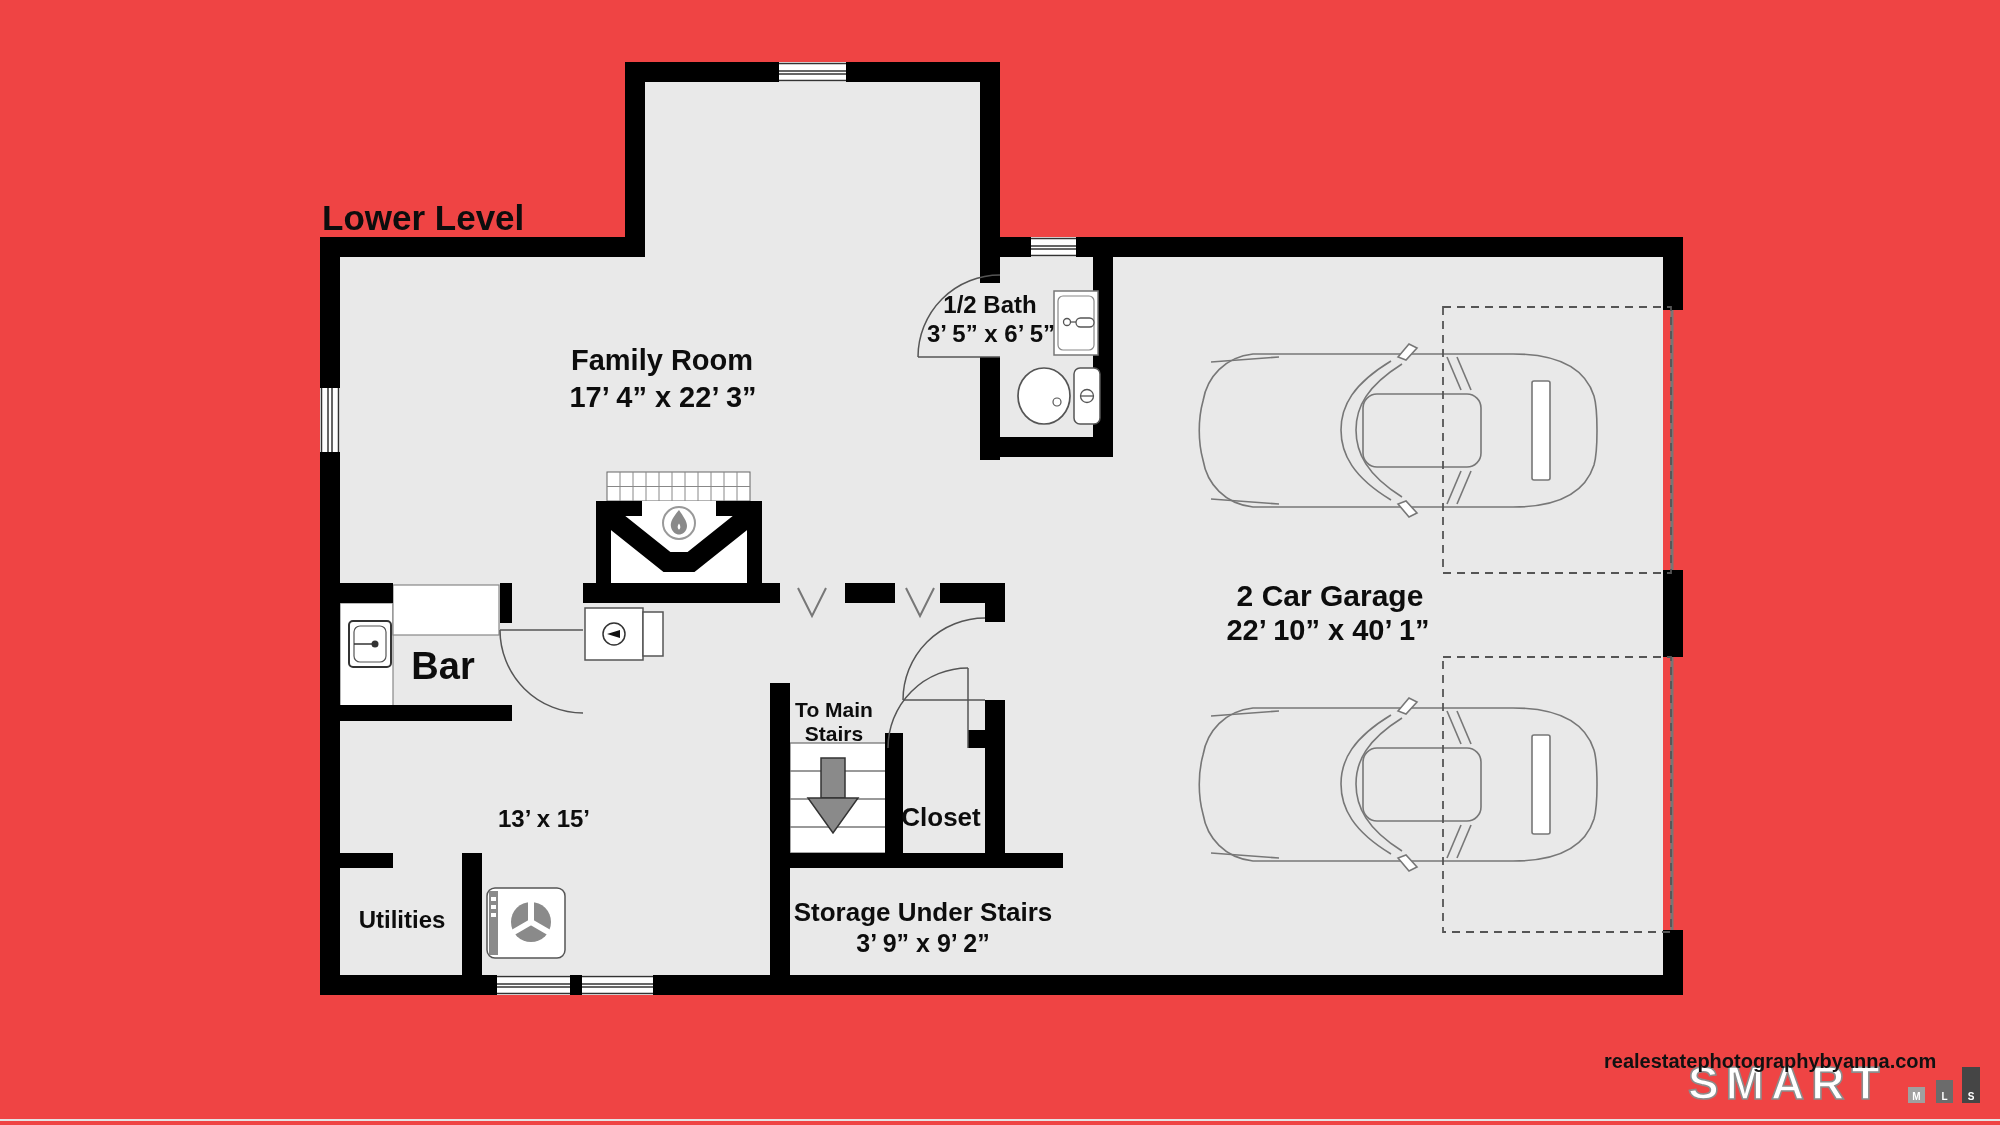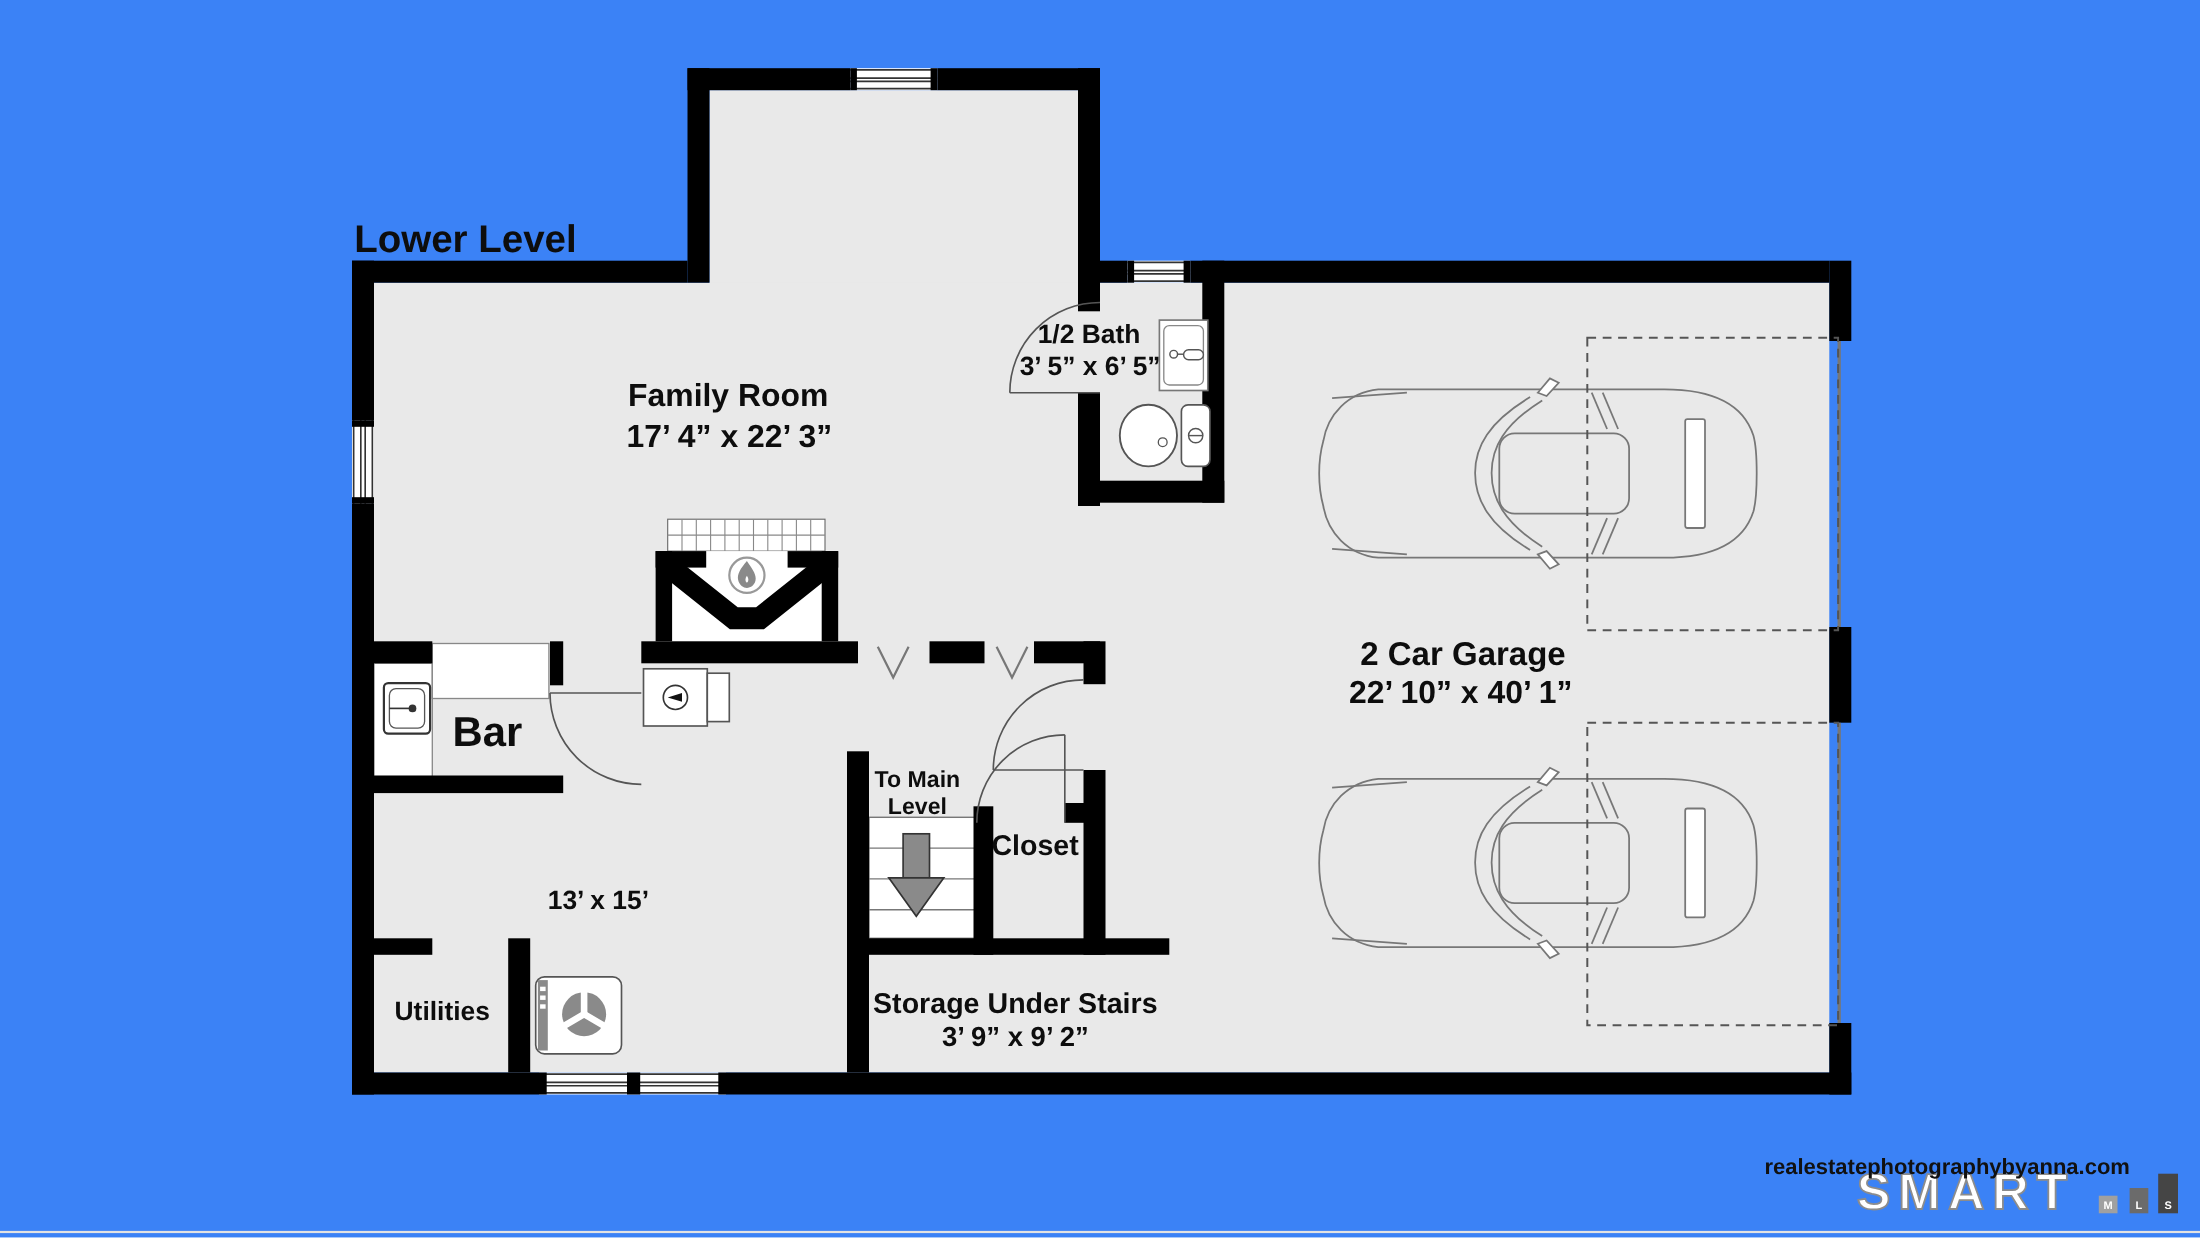--- a/index.html
+++ b/index.html
@@ -1,16 +1,16 @@
 <!DOCTYPE html>
 <html><head>
 <meta charset="utf-8">
 <style>
   html,body{margin:0;padding:0;background:#fff;}
-  #stage{position:relative;width:2000px;height:1125px;background:#3b82f6;overflow:hidden;
+  #stage{position:relative;width:2000px;height:1125px;background:#ef4444;overflow:hidden;
          font-family:"Liberation Sans", sans-serif;color:#0d0d0d;}
   .lbl{position:absolute;transform:translate(-50%,-50%);font-weight:bold;white-space:nowrap;
        color:#0d0d0d;text-align:center;line-height:1.15;}
   .title{position:absolute;transform:translate(0,-50%);font-weight:bold;white-space:nowrap;}
   .disclaimer{position:absolute;font-weight:normal;color:#222;white-space:nowrap;
               letter-spacing:-0.2px;}
   .website{position:absolute;font-weight:bold;color:#111;white-space:nowrap;z-index:3;}
   .smartlogo{position:absolute;z-index:2;}
   .mlsbox{position:absolute;display:flex;align-items:flex-end;justify-content:center;
           color:#fff;font-weight:bold;font-size:10px;padding-bottom:1px;box-sizing:border-box;z-index:2;}
@@ -290,23 +290,23 @@
 
   <div class="lbl" style="left:1330px;top:596px;font-size:30px;">2 Car Garage</div>
   <div class="lbl" style="left:1328px;top:631px;font-size:29px;">22’ 10” x 40’ 1”</div>
 
   <div class="lbl" style="left:443px;top:667px;font-size:38px;">Bar</div>
 
   <div class="lbl" style="left:544px;top:819px;font-size:24px;">13’ x 15’</div>
 
   <div class="lbl" style="left:402px;top:920px;font-size:24px;">Utilities</div>
 
-  <div class="lbl" style="left:834px;top:722px;font-size:21px;white-space:normal;width:100px;">To Main Level</div>
-
-  <div class="lbl" style="left:941px;top:769px;font-size:26px;">Closet</div>
+  <div class="lbl" style="left:834px;top:722px;font-size:21px;white-space:normal;width:100px;">To Main Stairs</div>
+
+  <div class="lbl" style="left:941px;top:818px;font-size:26px;">Closet</div>
 
   <div class="lbl" style="left:923px;top:913px;font-size:26px;">Storage Under Stairs</div>
   <div class="lbl" style="left:923px;top:943px;font-size:25px;">3’ 9” x 9’ 2”</div>
 
 
   <svg class="smartlogo" style="left:1686px;top:1058px;" width="230" height="50">
     <text x="2" y="41" font-family="Liberation Sans, sans-serif" font-size="46" font-weight="bold" letter-spacing="7" fill="#ffffff" stroke="#8c8c8c" stroke-width="1.6">SMART</text>
   </svg>
   <div class="mlsbox" style="left:1908px;top:1087px;width:17px;height:16px;background:#a0a0a0;">M</div>
   <div class="mlsbox" style="left:1936px;top:1080px;width:17px;height:23px;background:#6b6b6b;">L</div>

